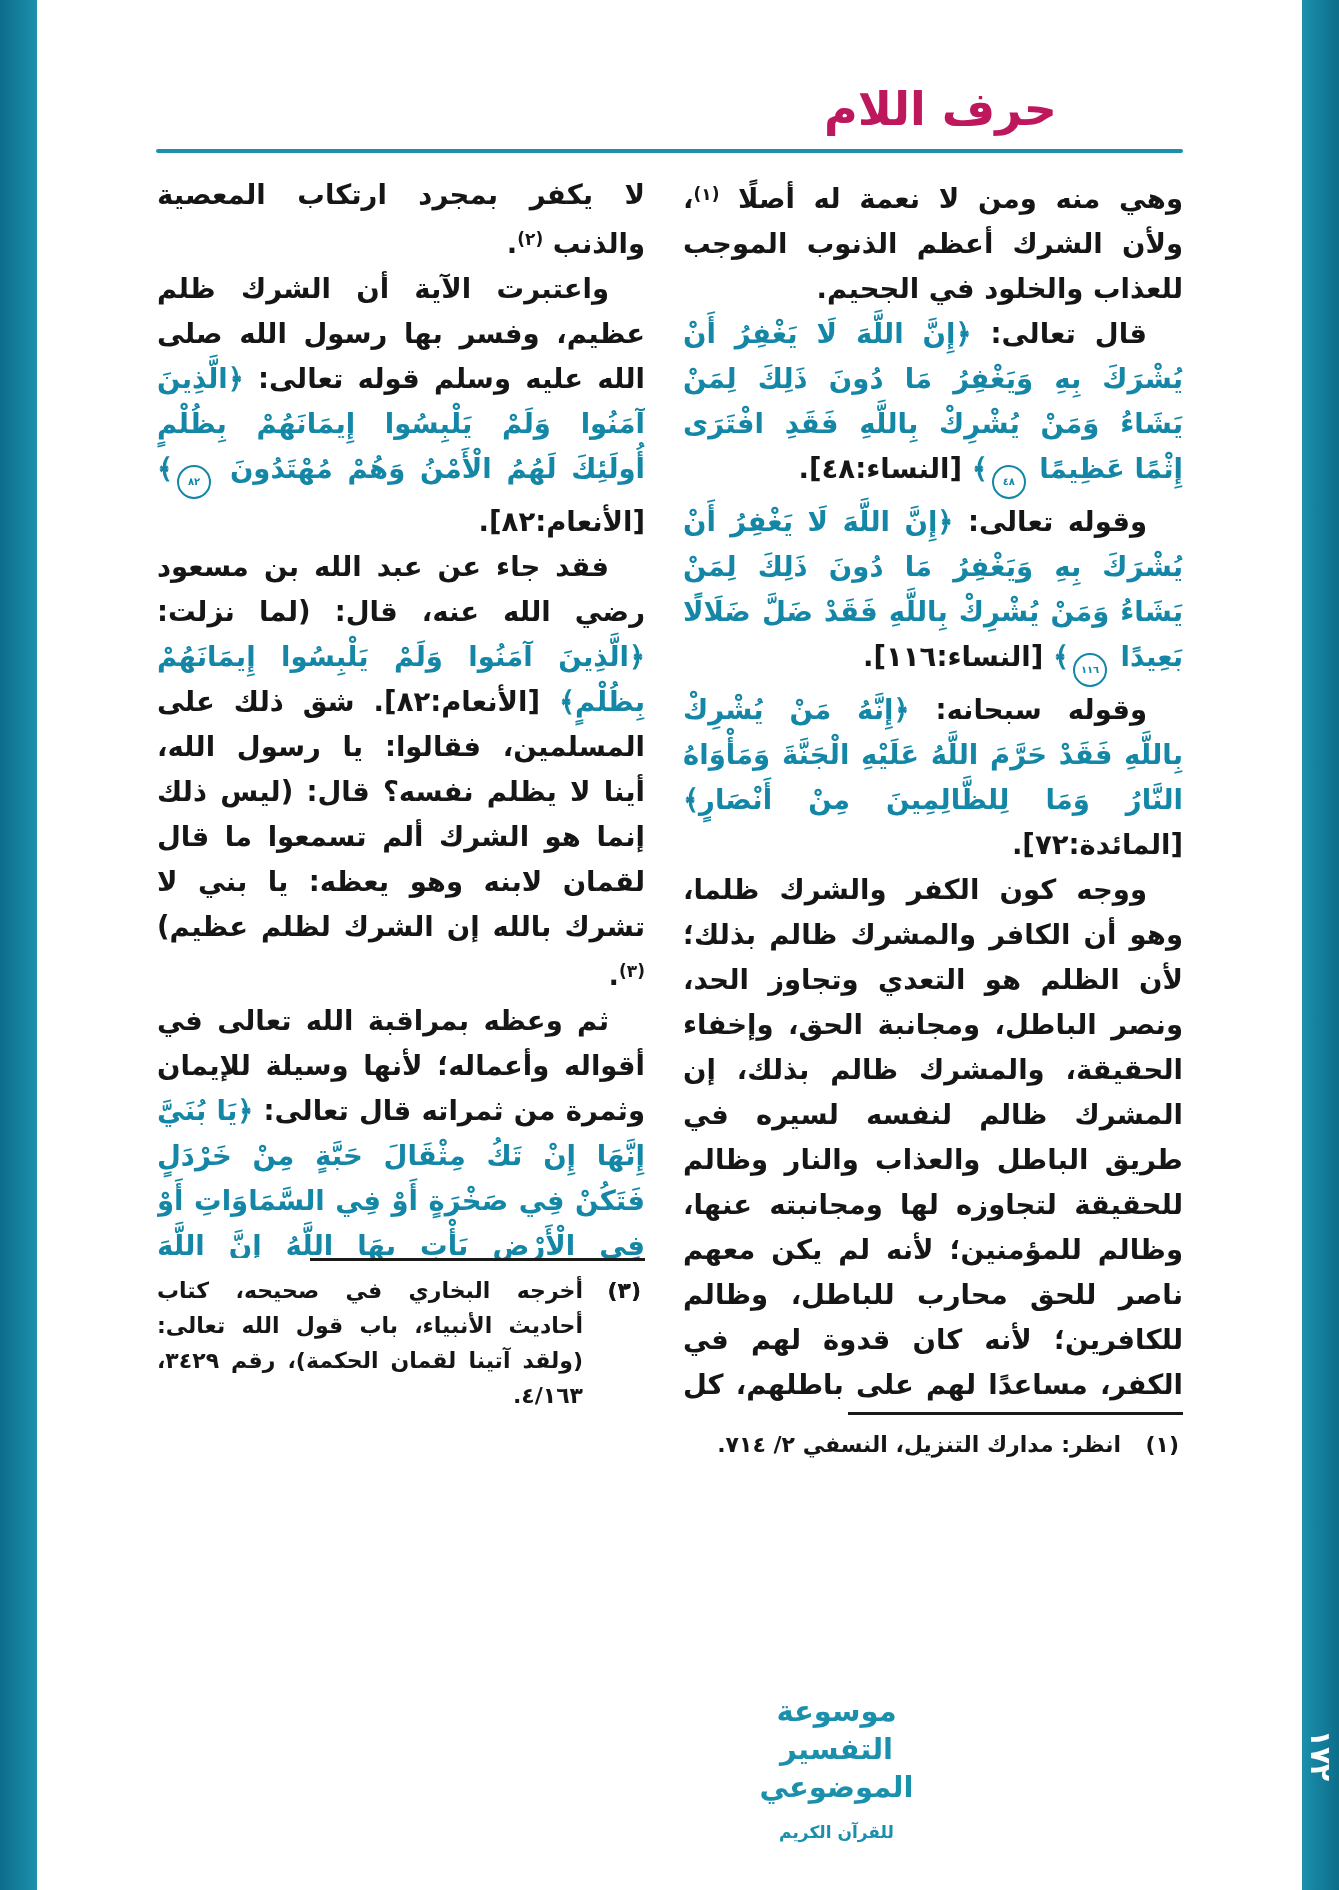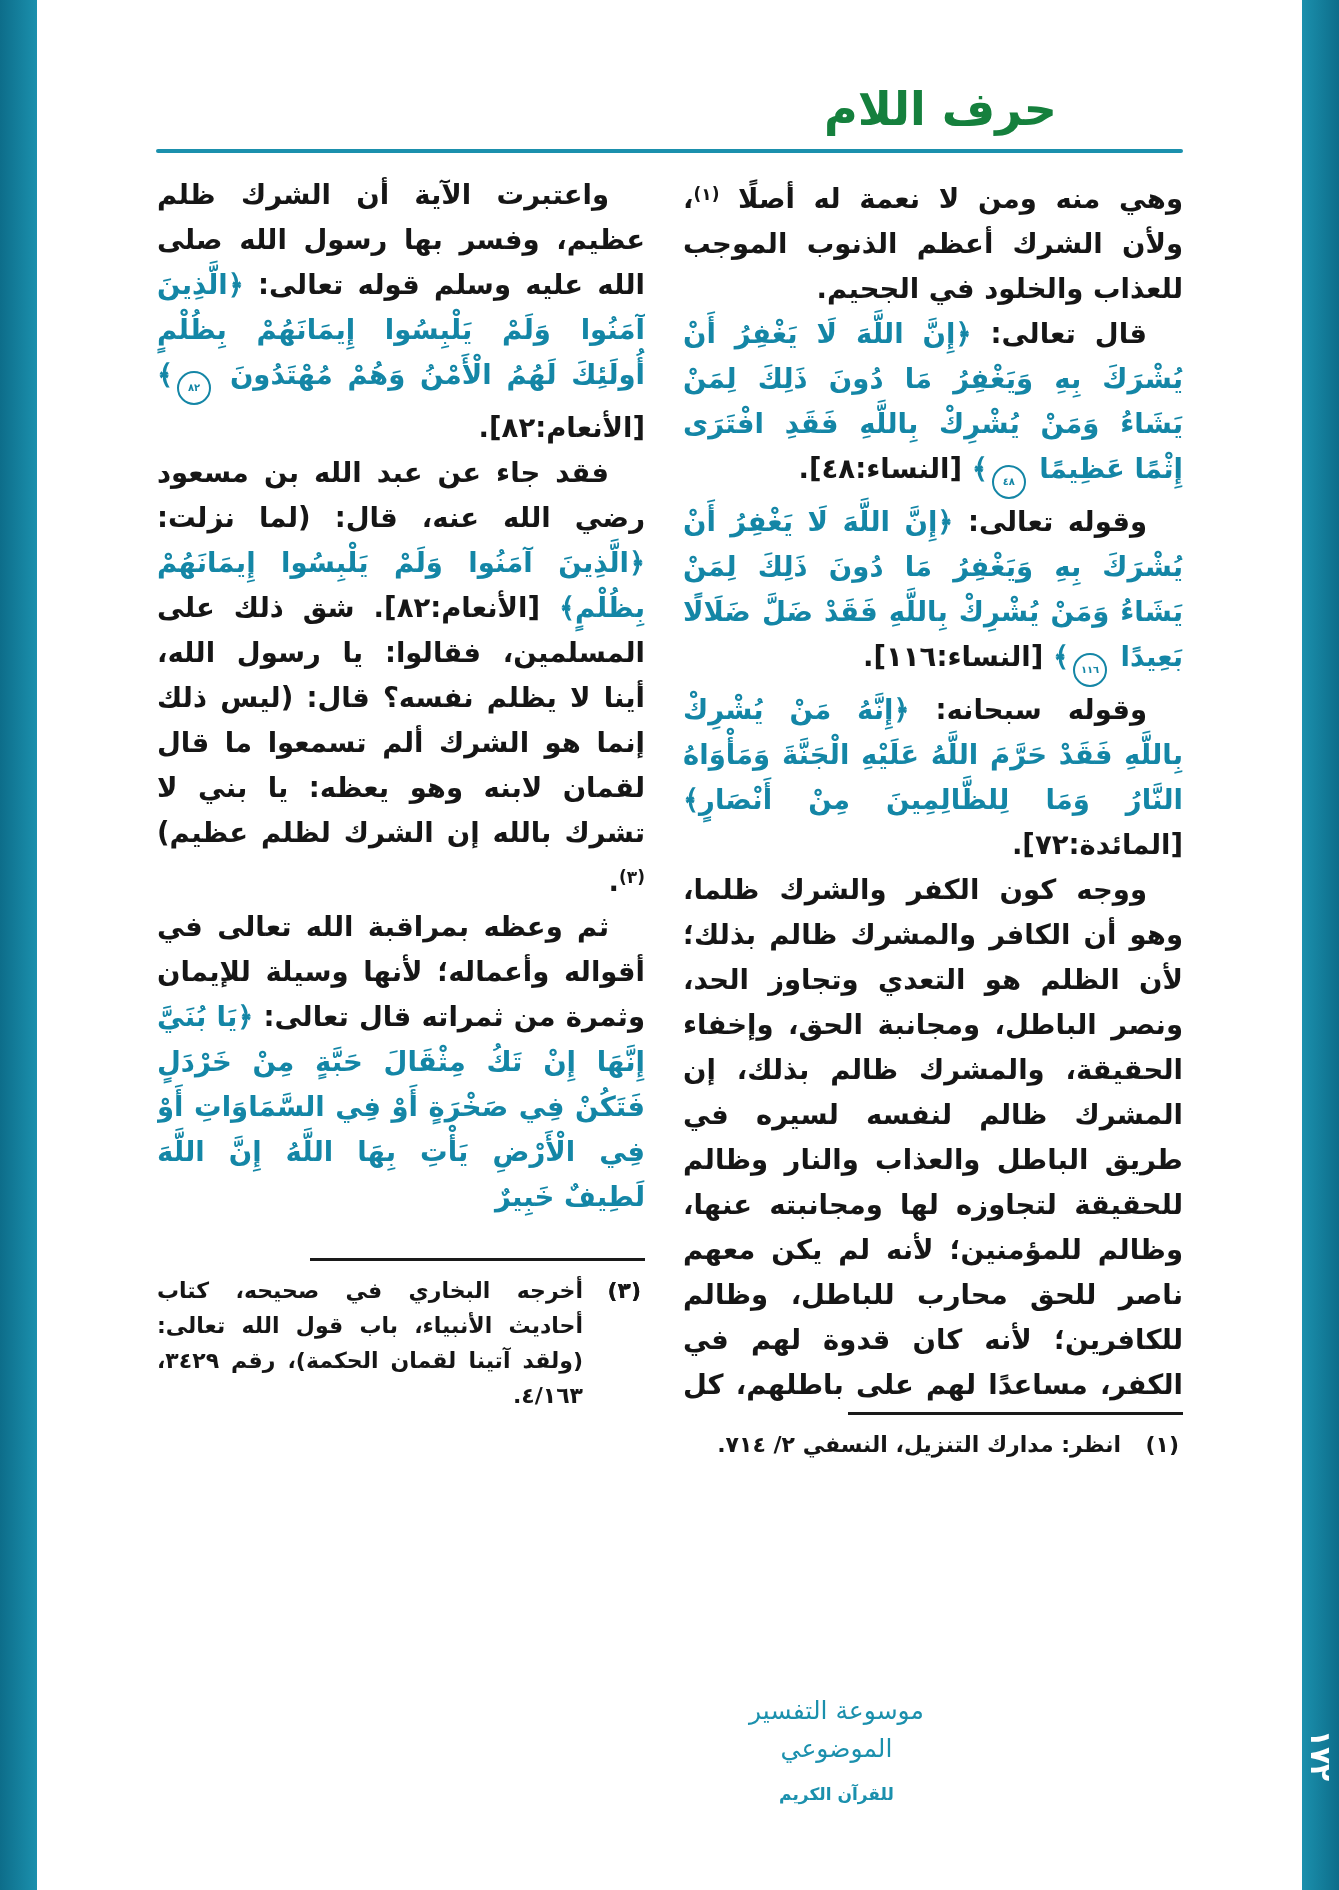--- a/index.html
+++ b/index.html
@@ -27,21 +27,21 @@
     position:absolute;top:1695px;right:0;width:37px;height:120px;
     display:flex;align-items:center;justify-content:center;
   }
   .page-num{
     transform:rotate(90deg);
     color:#ffffff;font-size:28px;font-weight:700;letter-spacing:3px;white-space:nowrap;
   }
   
   .chapter-title{
     position:absolute;top:82px;right:282px;
-    font-size:46px;font-weight:700;color:#15803d;
+    font-size:46px;font-weight:700;color:#be185d;
     letter-spacing:1px;
   }
   .header-rule{
     position:absolute;top:149px;right:156px;width:1027px;height:4px;
     background:var(--accent);border-radius:2px;
   }
   
   .col{
     position:absolute;top:172px;
     font-size:27.5px;line-height:45px;font-weight:700;
@@ -65,21 +65,21 @@
   .fn-left{right:694px;width:488px;top:1258px;}
   .fn-right{right:156px;width:500px;top:1412px;}
   .fn-rule{width:335px;height:2.5px;background:#1a1a1a;margin-bottom:12px;}
   .footnote{position:relative;padding-right:62px;text-align:justify;}
   .fn-marker{position:absolute;right:4px;top:0;}
   
   .logo{
     position:absolute;top:1692px;right:400px;width:205px;
     text-align:center;color:var(--accent);
   }
-  .logo-line1{font-size:25px;font-weight:400;line-height:38px;}
+  .logo-line1{font-size:29px;font-weight:700;line-height:38px;}
   .logo-line2{font-size:17px;font-weight:700;margin-top:16px;}
 </style>
 </head>
 <body>
 
 <div class="page">
 
   <div class="strip left"></div>
 
   <div class="strip right">
@@ -92,20 +92,21 @@
   <div class="header-rule"></div>
 
   <div class="col col-right">
       <div class="para"><span class="seg-black">وهي منه ومن لا نعمة له أصلًا </span><span class="seg-sup">(١)</span><span class="seg-black">، ولأن الشرك أعظم الذنوب الموجب للعذاب والخلود في الجحيم.</span></div>
       <div class="para indent"><span class="seg-black">قال تعالى: </span><span class="seg-quran">﴿إِنَّ اللَّهَ لَا يَغْفِرُ أَنْ يُشْرَكَ بِهِ وَيَغْفِرُ مَا دُونَ ذَلِكَ لِمَنْ يَشَاءُ وَمَنْ يُشْرِكْ بِاللَّهِ فَقَدِ افْتَرَى إِثْمًا عَظِيمًا </span><span class="seg-ayah">٤٨</span><span class="seg-quran">﴾</span><span class="seg-black"> [النساء:٤٨].</span></div>
       <div class="para indent"><span class="seg-black">وقوله تعالى: </span><span class="seg-quran">﴿إِنَّ اللَّهَ لَا يَغْفِرُ أَنْ يُشْرَكَ بِهِ وَيَغْفِرُ مَا دُونَ ذَلِكَ لِمَنْ يَشَاءُ وَمَنْ يُشْرِكْ بِاللَّهِ فَقَدْ ضَلَّ ضَلَالًا بَعِيدًا </span><span class="seg-ayah">١١٦</span><span class="seg-quran">﴾</span><span class="seg-black"> [النساء:١١٦].</span></div>
       <div class="para indent"><span class="seg-black">وقوله سبحانه: </span><span class="seg-quran">﴿إِنَّهُ مَنْ يُشْرِكْ بِاللَّهِ فَقَدْ حَرَّمَ اللَّهُ عَلَيْهِ الْجَنَّةَ وَمَأْوَاهُ النَّارُ وَمَا لِلظَّالِمِينَ مِنْ أَنْصَارٍ﴾</span><span class="seg-black"> [المائدة:٧٢].</span></div>
       <div class="para indent"><span class="seg-black">ووجه كون الكفر والشرك ظلما، وهو أن الكافر والمشرك ظالم بذلك؛ لأن الظلم هو التعدي وتجاوز الحد، ونصر الباطل، ومجانبة الحق، وإخفاء الحقيقة، والمشرك ظالم بذلك، إن المشرك ظالم لنفسه لسيره في طريق الباطل والعذاب والنار وظالم للحقيقة لتجاوزه لها ومجانبته عنها، وظالم للمؤمنين؛ لأنه لم يكن معهم ناصر للحق محارب للباطل، وظالم للكافرين؛ لأنه كان قدوة لهم في الكفر، مساعدًا لهم على باطلهم، كل كفر ظلم وكل كافر مشرك ظالم، ولكن ليس كل ظلم كفرًا وشركًا؛ لأن القرآن قد يطلق الظلم على المعصية والذنب، فقد يكون المسلم ظالمًا لمعصيته وذنبه، ولكنه</span></div>
     </div>
   <div class="col col-left">
+      <div class="para"><span class="seg-black">لا يكفر بمجرد ارتكاب المعصية والذنب </span><span class="seg-sup">(٢)</span><span class="seg-black">.</span></div>
       <div class="para indent"><span class="seg-black">واعتبرت الآية أن الشرك ظلم عظيم، وفسر بها رسول الله صلى الله عليه وسلم قوله تعالى: </span><span class="seg-quran">﴿الَّذِينَ آمَنُوا وَلَمْ يَلْبِسُوا إِيمَانَهُمْ بِظُلْمٍ أُولَئِكَ لَهُمُ الْأَمْنُ وَهُمْ مُهْتَدُونَ </span><span class="seg-ayah">٨٢</span><span class="seg-quran">﴾</span><span class="seg-black"> [الأنعام:٨٢].</span></div>
       <div class="para indent"><span class="seg-black">فقد جاء عن عبد الله بن مسعود رضي الله عنه، قال: (لما نزلت: </span><span class="seg-quran">﴿الَّذِينَ آمَنُوا وَلَمْ يَلْبِسُوا إِيمَانَهُمْ بِظُلْمٍ﴾</span><span class="seg-black"> [الأنعام:٨٢]. شق ذلك على المسلمين، فقالوا: يا رسول الله، أينا لا يظلم نفسه؟ قال: (ليس ذلك إنما هو الشرك ألم تسمعوا ما قال لقمان لابنه وهو يعظه: يا بني لا تشرك بالله إن الشرك لظلم عظيم) </span><span class="seg-sup">(٣)</span><span class="seg-black">.</span></div>
       <div class="para indent"><span class="seg-black">ثم وعظه بمراقبة الله تعالى في أقواله وأعماله؛ لأنها وسيلة للإيمان وثمرة من ثمراته قال تعالى: </span><span class="seg-quran">﴿يَا بُنَيَّ إِنَّهَا إِنْ تَكُ مِثْقَالَ حَبَّةٍ مِنْ خَرْدَلٍ فَتَكُنْ فِي صَخْرَةٍ أَوْ فِي السَّمَاوَاتِ أَوْ فِي الْأَرْضِ يَأْتِ بِهَا اللَّهُ إِنَّ اللَّهَ لَطِيفٌ خَبِيرٌ </span></div>
     </div>
 
   <div class="fn-block fn-left">
     <div class="fn-rule"></div>
     <div>
         <div class="footnote"><span class="fn-marker">(٢)</span></div>
         <div class="footnote"><span class="fn-marker">(٣)</span><span class="fn-text">أخرجه البخاري في صحيحه، كتاب أحاديث الأنبياء، باب قول الله تعالى: (ولقد آتينا لقمان الحكمة)، رقم ٣٤٢٩، ٤/١٦٣.</span></div>

